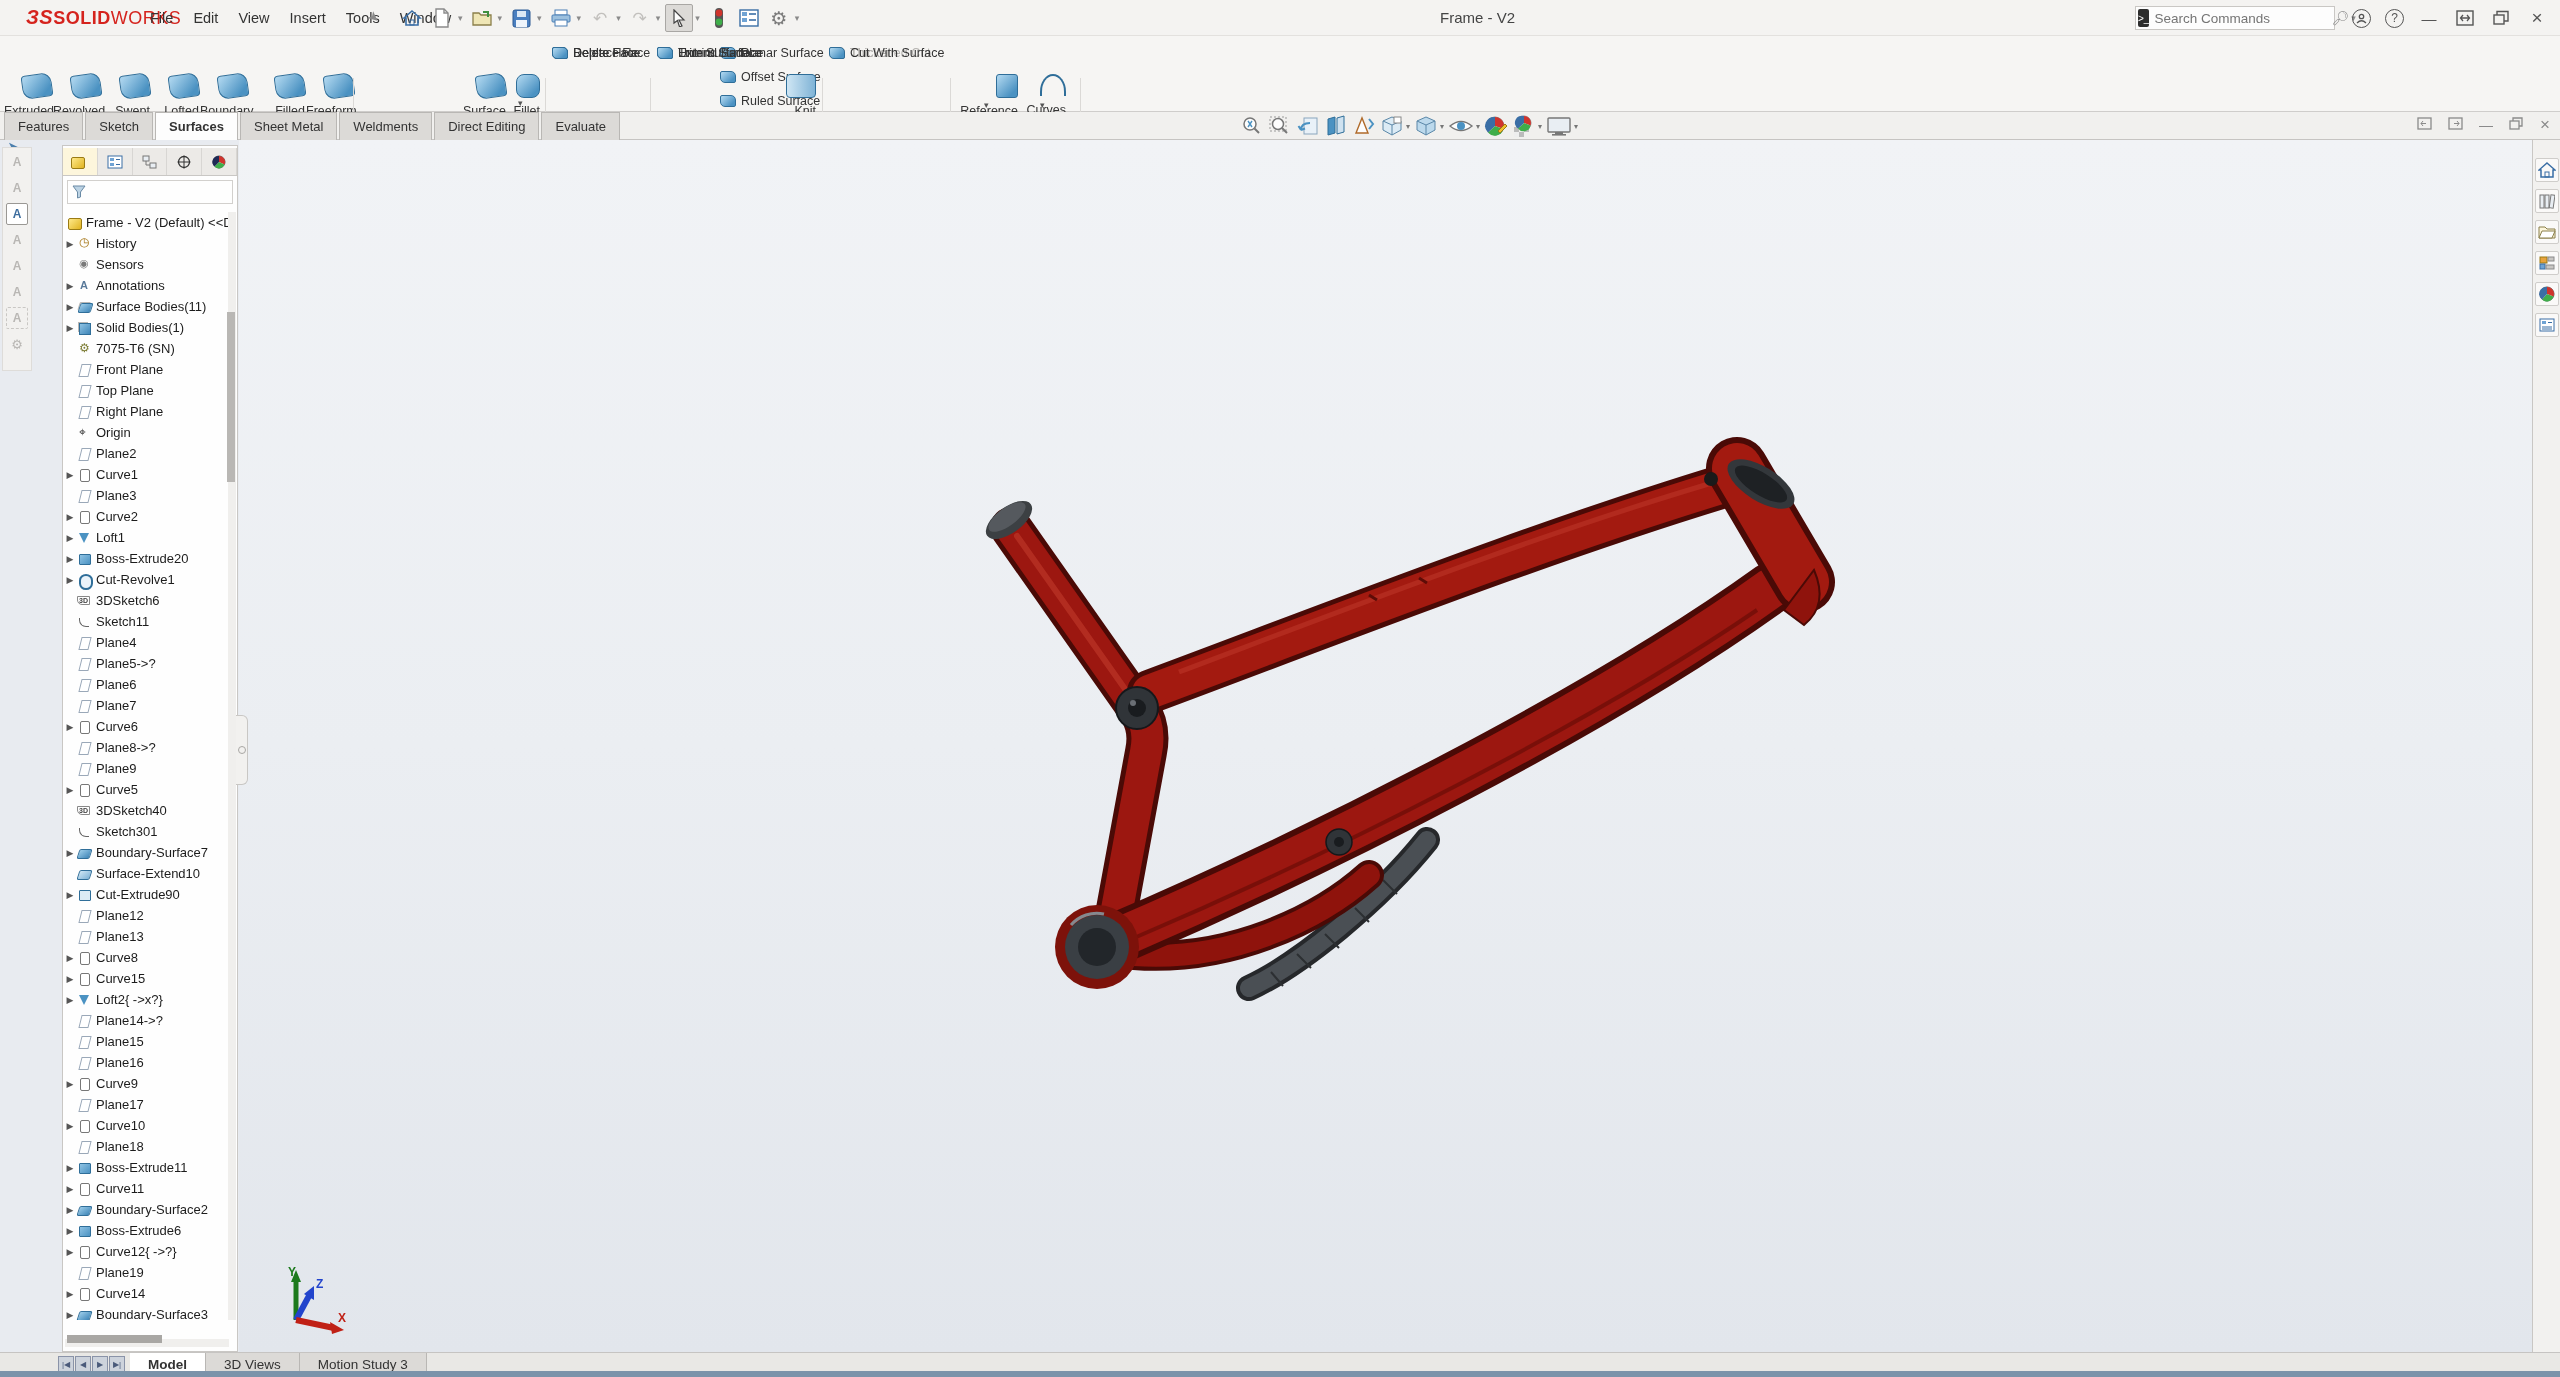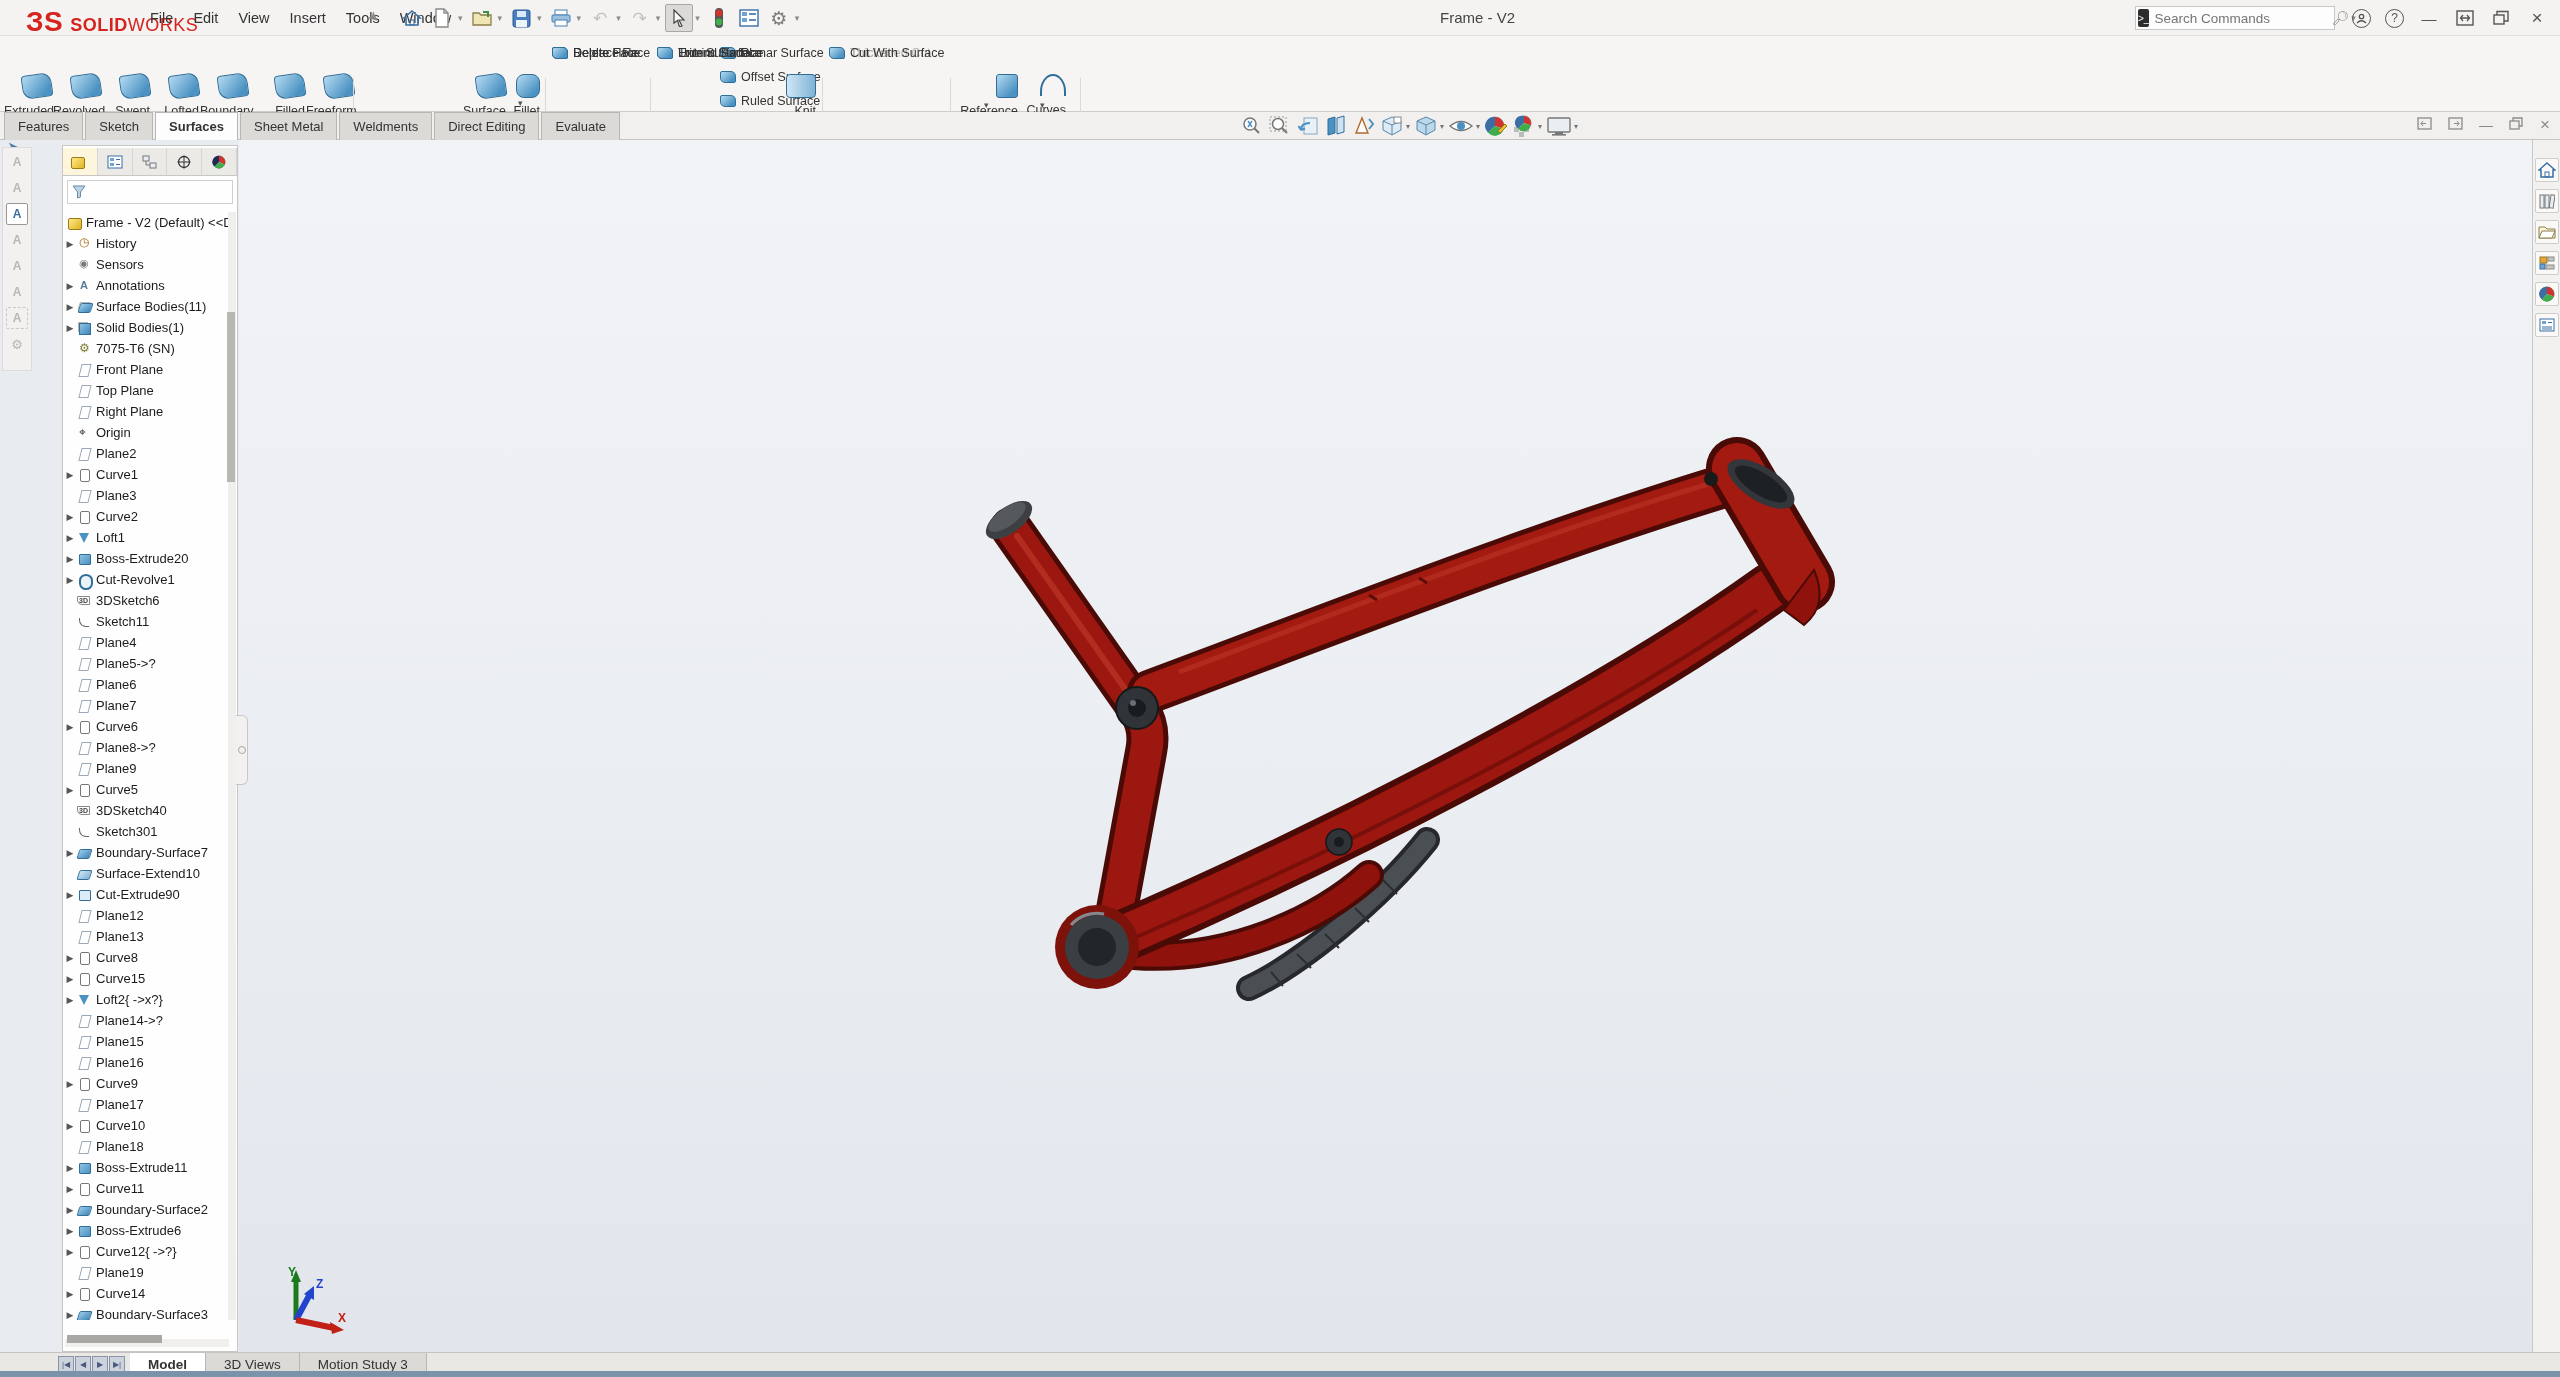--- a/index.html
+++ b/index.html
@@ -2,21 +2,21 @@
 <html><head>
 <meta charset="utf-8">
 <style>
   *{box-sizing:border-box;margin:0;padding:0}
   html,body{width:2560px;height:1377px;overflow:hidden}
   body{font-family:"Liberation Sans",sans-serif;background:#e8ebf0;position:relative;color:#222}
   .abs{position:absolute}
   
   #titlebar{position:absolute;left:0;top:0;width:2560px;height:36px;background:#f4f3f1;border-bottom:1px solid #e3e1de;display:flex;align-items:center}
   .logo{position:absolute;left:26px;top:6px;font-size:18px;color:#d5231d;letter-spacing:.5px;white-space:nowrap}
-  .logo .mark{font-weight:bold;margin-right:7px;font-size:28px}
+  .logo .mark{font-weight:bold;font-style:italic;font-size:20px}
   .logo .b{font-weight:bold}
   #menus{position:absolute;left:140px;top:0;height:36px;display:flex;align-items:center}
   .menu-item{padding:0 10px;font-size:14.5px;color:#333;height:36px;line-height:36px;cursor:default}
   .pin-icon{margin-left:6px;color:#8a8a8a;font-size:14px;transform:rotate(40deg);display:inline-block}
   #quickbar{position:absolute;left:398px;top:0;height:36px;display:flex;align-items:center;gap:2px}
   .qbtn{width:28px;height:28px;display:flex;align-items:center;justify-content:center;border-radius:2px}
   .qbtn.pressed{background:#dcdad7;border:1px solid #a9a7a4}
   .qcaret{font-size:9px;color:#8a8a8a;margin:0 3px 0 0}
   .tl-title{position:absolute;left:1440px;top:0;height:36px;line-height:36px;font-size:15px;color:#444}
   #searchbox{position:absolute;left:2135px;top:6px;width:200px;height:24px;background:#fdfdfd;border:1px solid #c9c7c4;display:flex;align-items:center}

